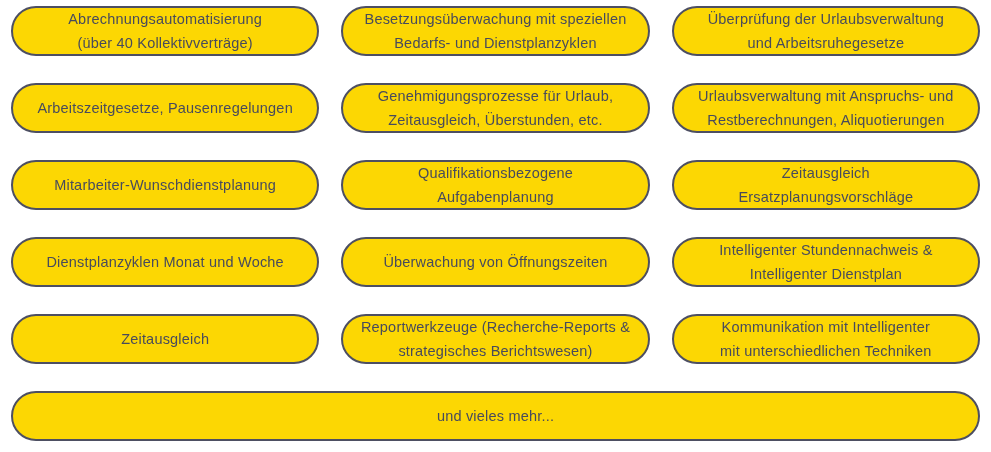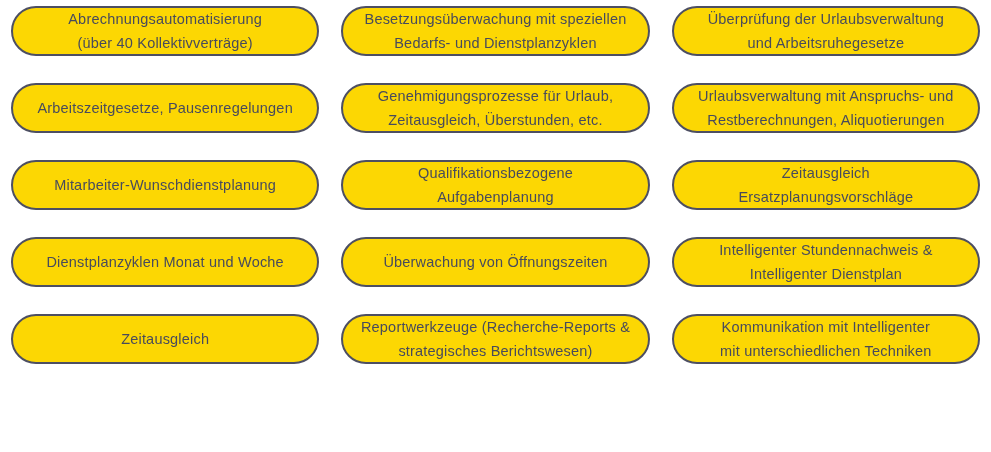--- a/index.html
+++ b/index.html
@@ -100,13 +100,16 @@
       <span class="pill-label">Zeitausgleich</span>
     </div>
     <div class="pill">
       <span class="pill-label">Reportwerkzeuge (Recherche-Reports &amp;
 strategisches Berichtswesen)</span>
     </div>
     <div class="pill">
       <span class="pill-label">Kommunikation mit Intelligenter
 mit unterschiedlichen Techniken</span>
     </div>
+    <div class="pill pill-wide">
+    <span class="pill-label">und vieles mehr...</span>
+  </div>
 </div>
 
 </body></html>

